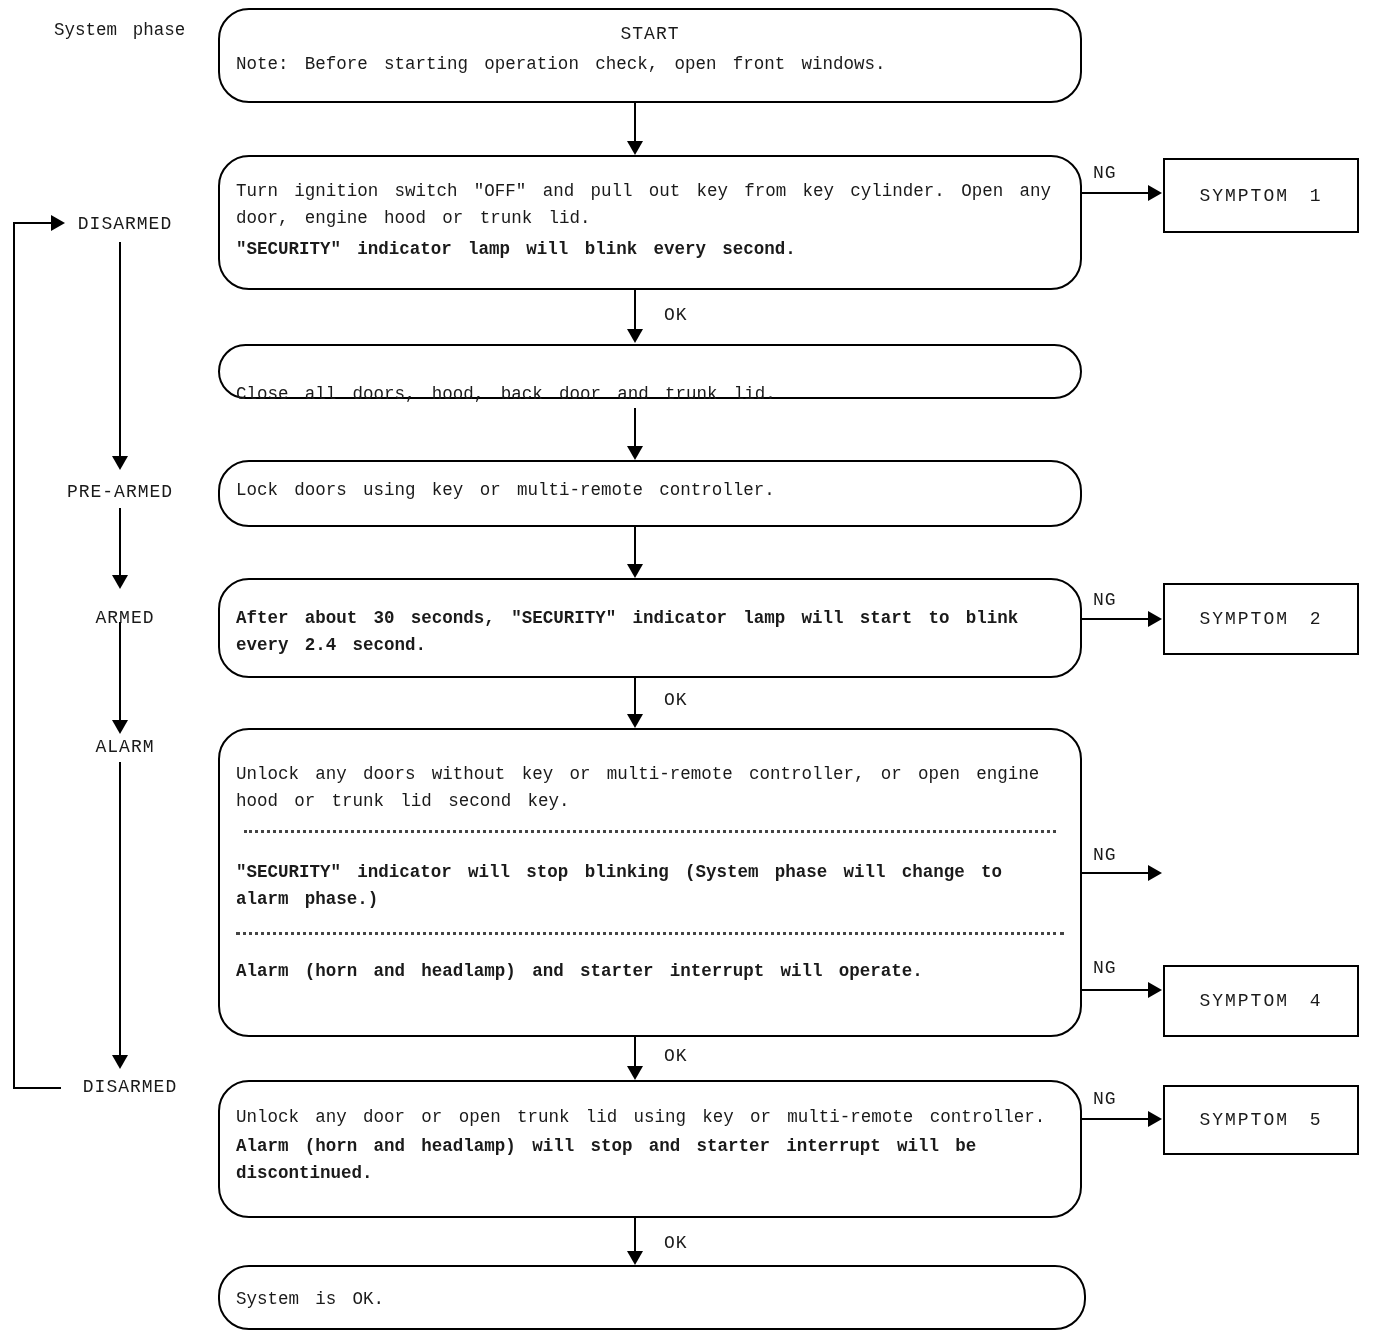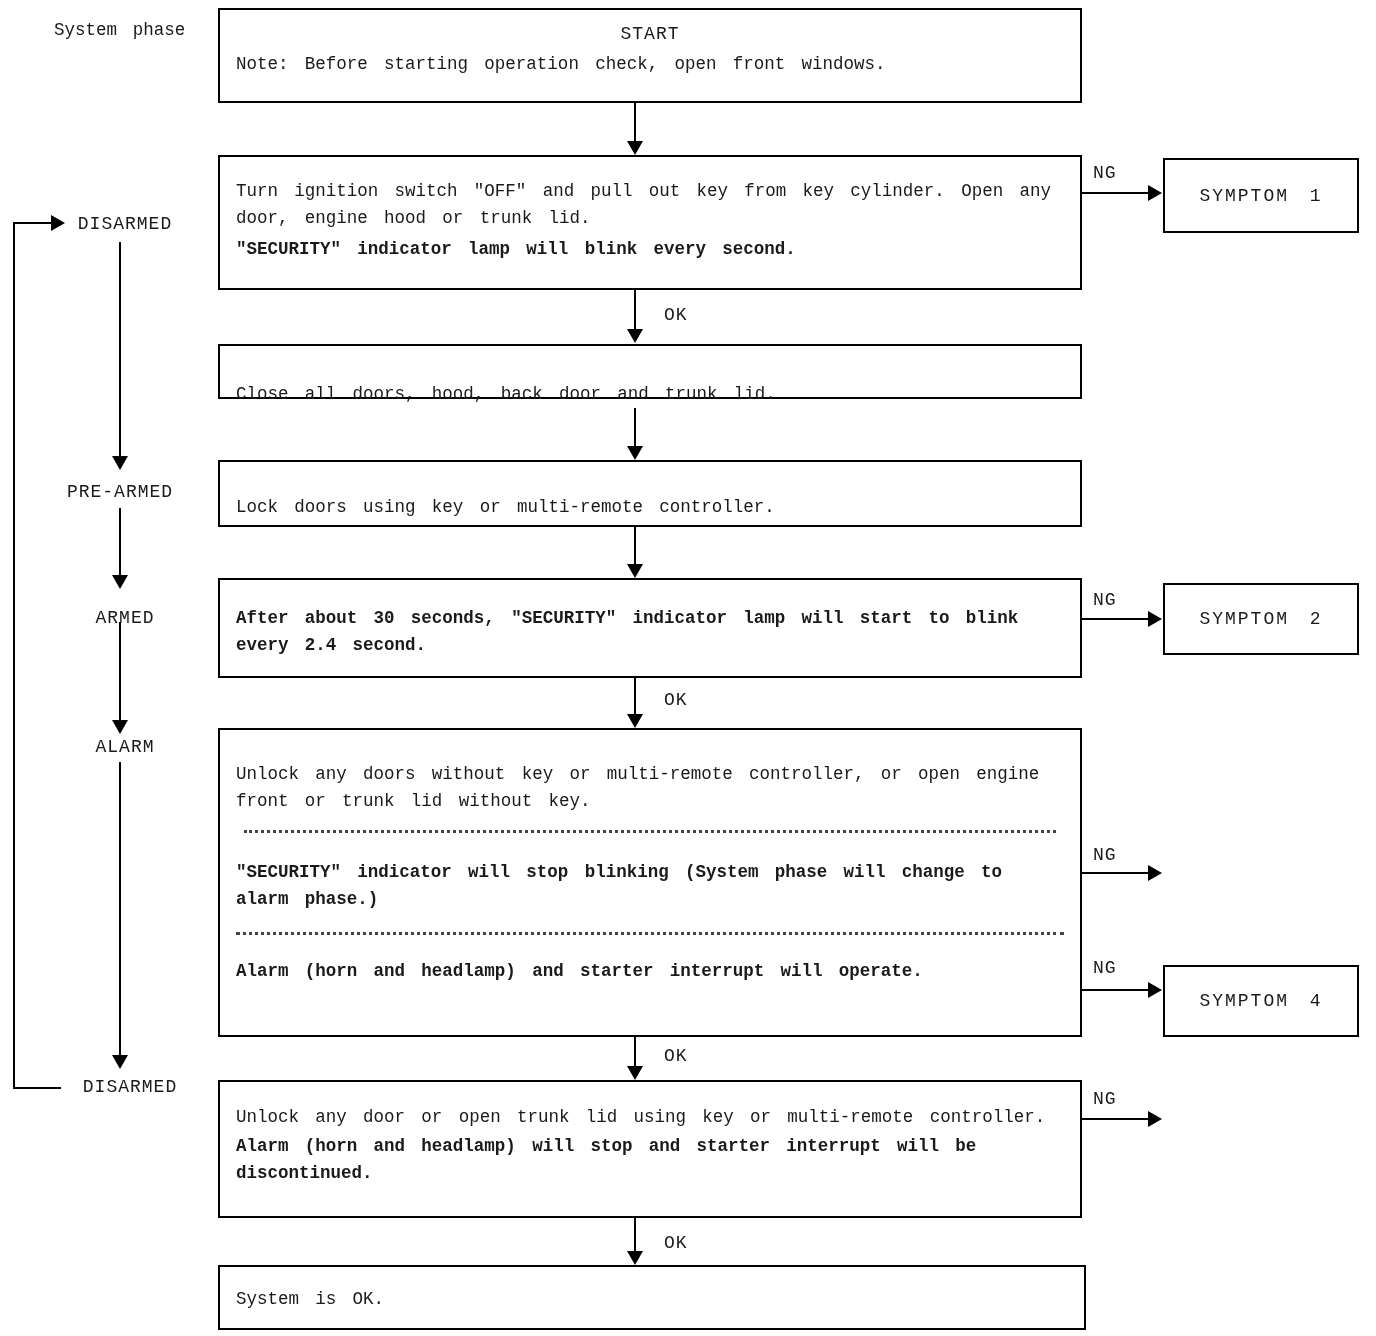--- a/index.html
+++ b/index.html
@@ -2,21 +2,21 @@
 <html><head>
 <meta charset="utf-8">
 <style>
   html,body{margin:0;padding:0;background:#fff;}
   .canvas{
     position:relative;width:1376px;height:1336px;background:#fff;
     font-family:Liberation Mono, monospace;color:#1a1a1a;
     overflow:hidden;
   }
   .box{position:absolute;border:2px solid #000;background:#fff;box-sizing:border-box;}
-  .main-box{left:218px;width:864px;padding:0 16px;}
+  .main-box{left:218px;width:864px;padding:0 16px;border-radius:31px;}
   .sym-box{left:1163px;width:196px;display:flex;align-items:center;justify-content:center;
            font-size:18px;letter-spacing:2px;word-spacing:8px;}
   .box-title{text-align:center;font-size:18px;letter-spacing:1px;}
   .box-text{font-size:17.5px;line-height:27px;word-spacing:0.33em;}
   .bold{font-weight:bold;}
   .phase{position:absolute;width:170px;text-align:center;font-size:18px;letter-spacing:1px;}
   .side-label{position:absolute;left:54px;top:20px;font-size:17.5px;word-spacing:0.3em;}
   .vline{position:absolute;width:2px;background:#000;}
   .hline{position:absolute;height:2px;background:#000;}
   .arrow-down{position:absolute;width:0;height:0;border-left:8px solid transparent;
@@ -106,30 +106,30 @@
 
   <div class="box main-box" style="top:155px;height:135px;padding-top:21px;">
     <div class="box-text">Turn ignition switch "OFF" and pull out key from key cylinder. Open any door, engine hood or trunk lid.</div>
     <div class="box-text bold" style="margin-top:4px;">"SECURITY" indicator lamp will blink every second.</div>
   </div>
 
   <div class="box main-box" style="top:344px;height:55px;padding-top:35px;">
     <div class="box-text">Close all doors, hood, back door and trunk lid.</div>
   </div>
 
-  <div class="box main-box" style="top:460px;height:67px;padding-top:32px;">
+  <div class="box main-box" style="top:460px;height:67px;padding-top:15px;">
     <div class="box-text">Lock doors using key or multi-remote controller.</div>
   </div>
 
   <div class="box main-box" style="top:578px;height:100px;padding-top:25px;">
     <div class="box-text bold">After about 30 seconds, "SECURITY" indicator lamp will start to blink every 2.4 second.</div>
   </div>
 
   <div class="box main-box" style="top:728px;height:309px;padding-top:31px;">
-    <div class="box-text">Unlock any doors without key or multi-remote controller, or open engine front or trunk lid without key.</div>
+    <div class="box-text">Unlock any doors without key or multi-remote controller, or open engine hood or trunk lid second key.</div>
     <hr class="dotsep" style="margin:15px 8px 26px 8px;">
     <div class="box-text bold">"SECURITY" indicator will stop blinking (System phase will change to alarm phase.)</div>
     <hr class="dotsep" style="margin:19px 0 23px 0;">
     <div class="box-text bold">Alarm (horn and headlamp) and starter interrupt will operate.</div>
   </div>
 
   <div class="box main-box" style="top:1265px;height:65px;padding-top:19px;width:868px;">
     <div class="box-text">System is OK.</div>
   </div>
 
@@ -140,14 +140,17 @@
 
   <div class="box sym-box" style="top:158px;height:75px;">
     <span>SYMPTOM 1</span>
   </div>
   <div class="box sym-box" style="top:583px;height:72px;">
     <span>SYMPTOM 2</span>
   </div>
   <div class="box sym-box" style="top:965px;height:72px;">
     <span>SYMPTOM 4</span>
   </div>
+  <div class="box sym-box" style="top:1085px;height:70px;">
+    <span>SYMPTOM 5</span>
+  </div>
 
 </div>
 
 </body></html>

